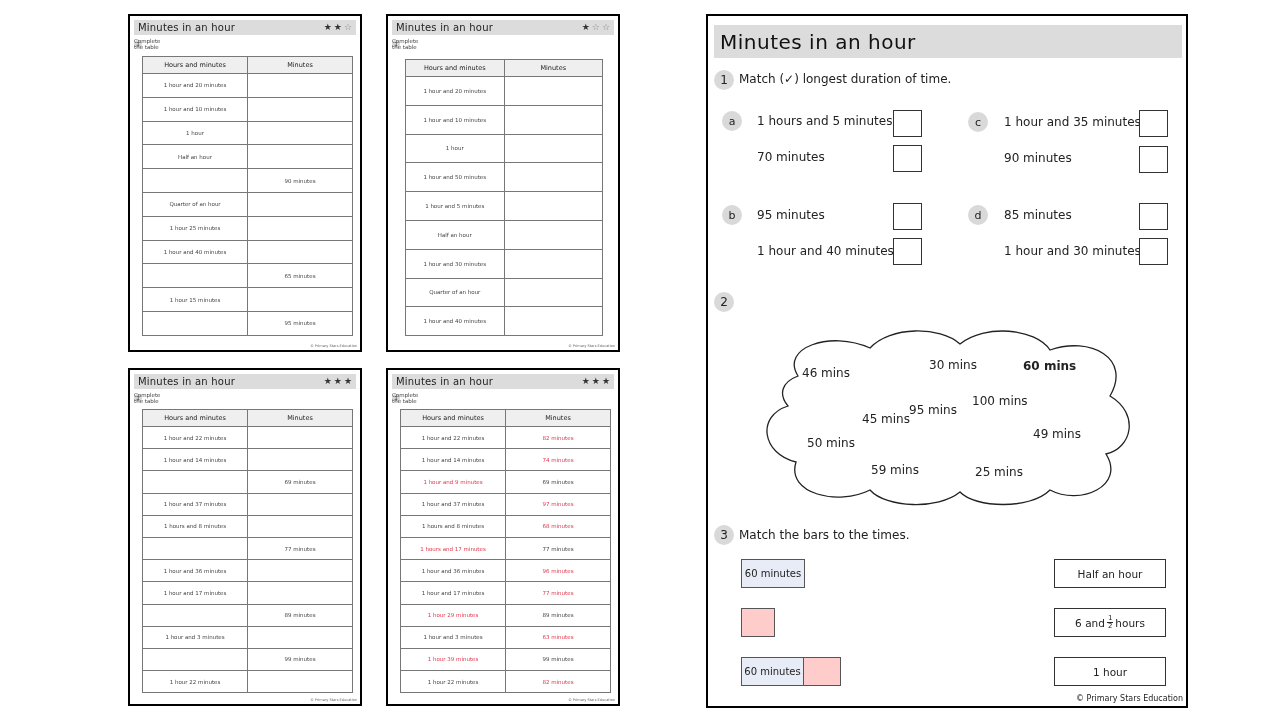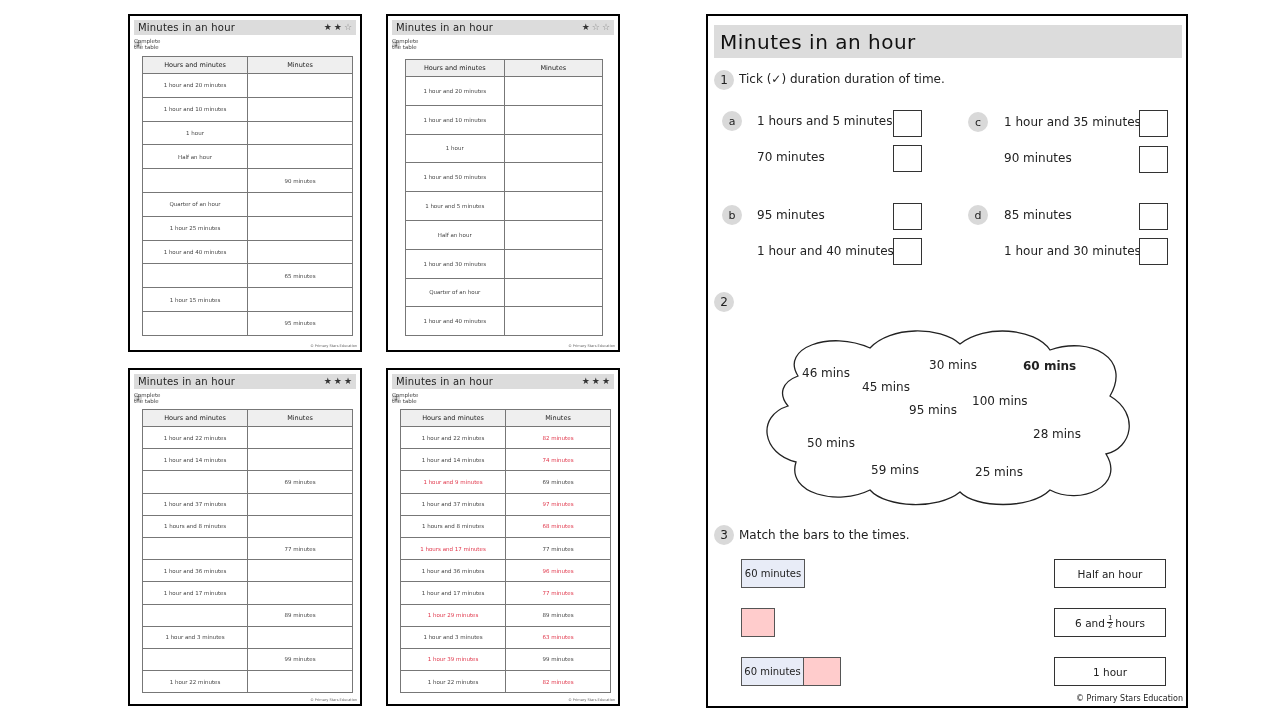--- a/index.html
+++ b/index.html
@@ -345,21 +345,21 @@
     </table>
     <div class="footer-copy">© Primary Stars Education</div>
   </div>
 
 <div id="big">
   <div class="title-bar">
     <span class="title-text">Minutes in an hour</span>
   </div>
 
   <div class="badge" style="left:6px; top:54px;">1</div>
-  <div class="q-text" style="left:31px; top:56px;">Tick (✓) duration duration of time.</div>
+  <div class="q-text" style="left:31px; top:56px;">Match (✓) longest duration of time.</div>
 
   <div class="badge" style="left:14px; top:95px; font-size:11px;">a</div>
   <div class="opt-text" style="left:49px; top:98px;">1 hours and 5 minutes</div>
   <div class="tickbox" style="left:185px; top:94px;"></div>
   <div class="opt-text" style="left:49px; top:134px;">70 minutes</div>
   <div class="tickbox" style="left:185px; top:129px;"></div>
 
   <div class="badge" style="left:14px; top:189px; font-size:11px;">b</div>
   <div class="opt-text" style="left:49px; top:192px;">95 minutes</div>
   <div class="tickbox" style="left:185px; top:187px;"></div>
@@ -390,25 +390,25 @@
              C 366 158, 320 178, 290 162
              C 270 182, 215 180, 200 164
              C 178 182, 126 180, 110 162
              C 78 178, 26 166, 36 134
              C 2 126, -4 88, 28 78
              C 18 66, 22 54, 38 48 Z" fill="#fff" stroke="#222" stroke-width="1.3"></path>
   </svg>
   <div class="cloud-word" style="left:94px; top:350px;">46 mins</div>
   <div class="cloud-word" style="left:221px; top:342px;">30 mins</div>
   <div class="cloud-word" style="left:315px; top:343px;font-weight:bold;">60 mins</div>
-  <div class="cloud-word" style="left:154px; top:364px;text-align:right;">45 mins</div>
+  <div class="cloud-word" style="left:154px; top:396px;text-align:right;">45 mins</div>
   <div class="cloud-word" style="left:264px; top:378px;">100 mins</div>
   <div class="cloud-word" style="left:99px; top:420px;">50 mins</div>
   <div class="cloud-word" style="left:201px; top:387px;">95 mins</div>
-  <div class="cloud-word" style="left:325px; top:411px;">28 mins</div>
+  <div class="cloud-word" style="left:325px; top:411px;">49 mins</div>
   <div class="cloud-word" style="left:163px; top:447px;">59 mins</div>
   <div class="cloud-word" style="left:267px; top:449px;">25 mins</div>
 
   <div class="badge" style="left:6px; top:509px;">3</div>
   <div class="q-text" style="left:31px; top:512px;">Match the bars to the times.</div>
 
   <div class="bar-box bar-blue" style="left:33px; top:543px; width:64px;">60 minutes</div>
   <div class="bar-box bar-pink" style="left:33px; top:592px; width:34px;"></div>
   <div class="bar-box bar-blue" style="left:33px; top:641px; width:63px;">60 minutes</div>
   <div class="bar-box bar-pink" style="left:95px; top:641px; width:38px;"></div>

